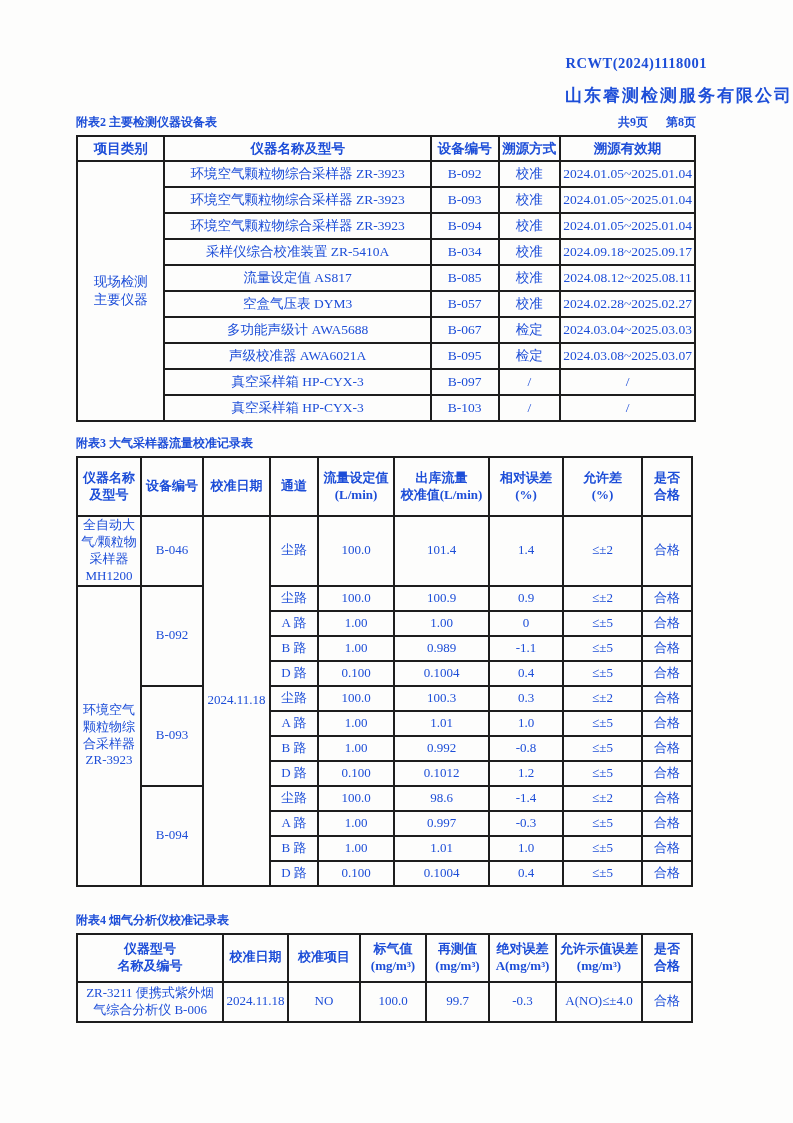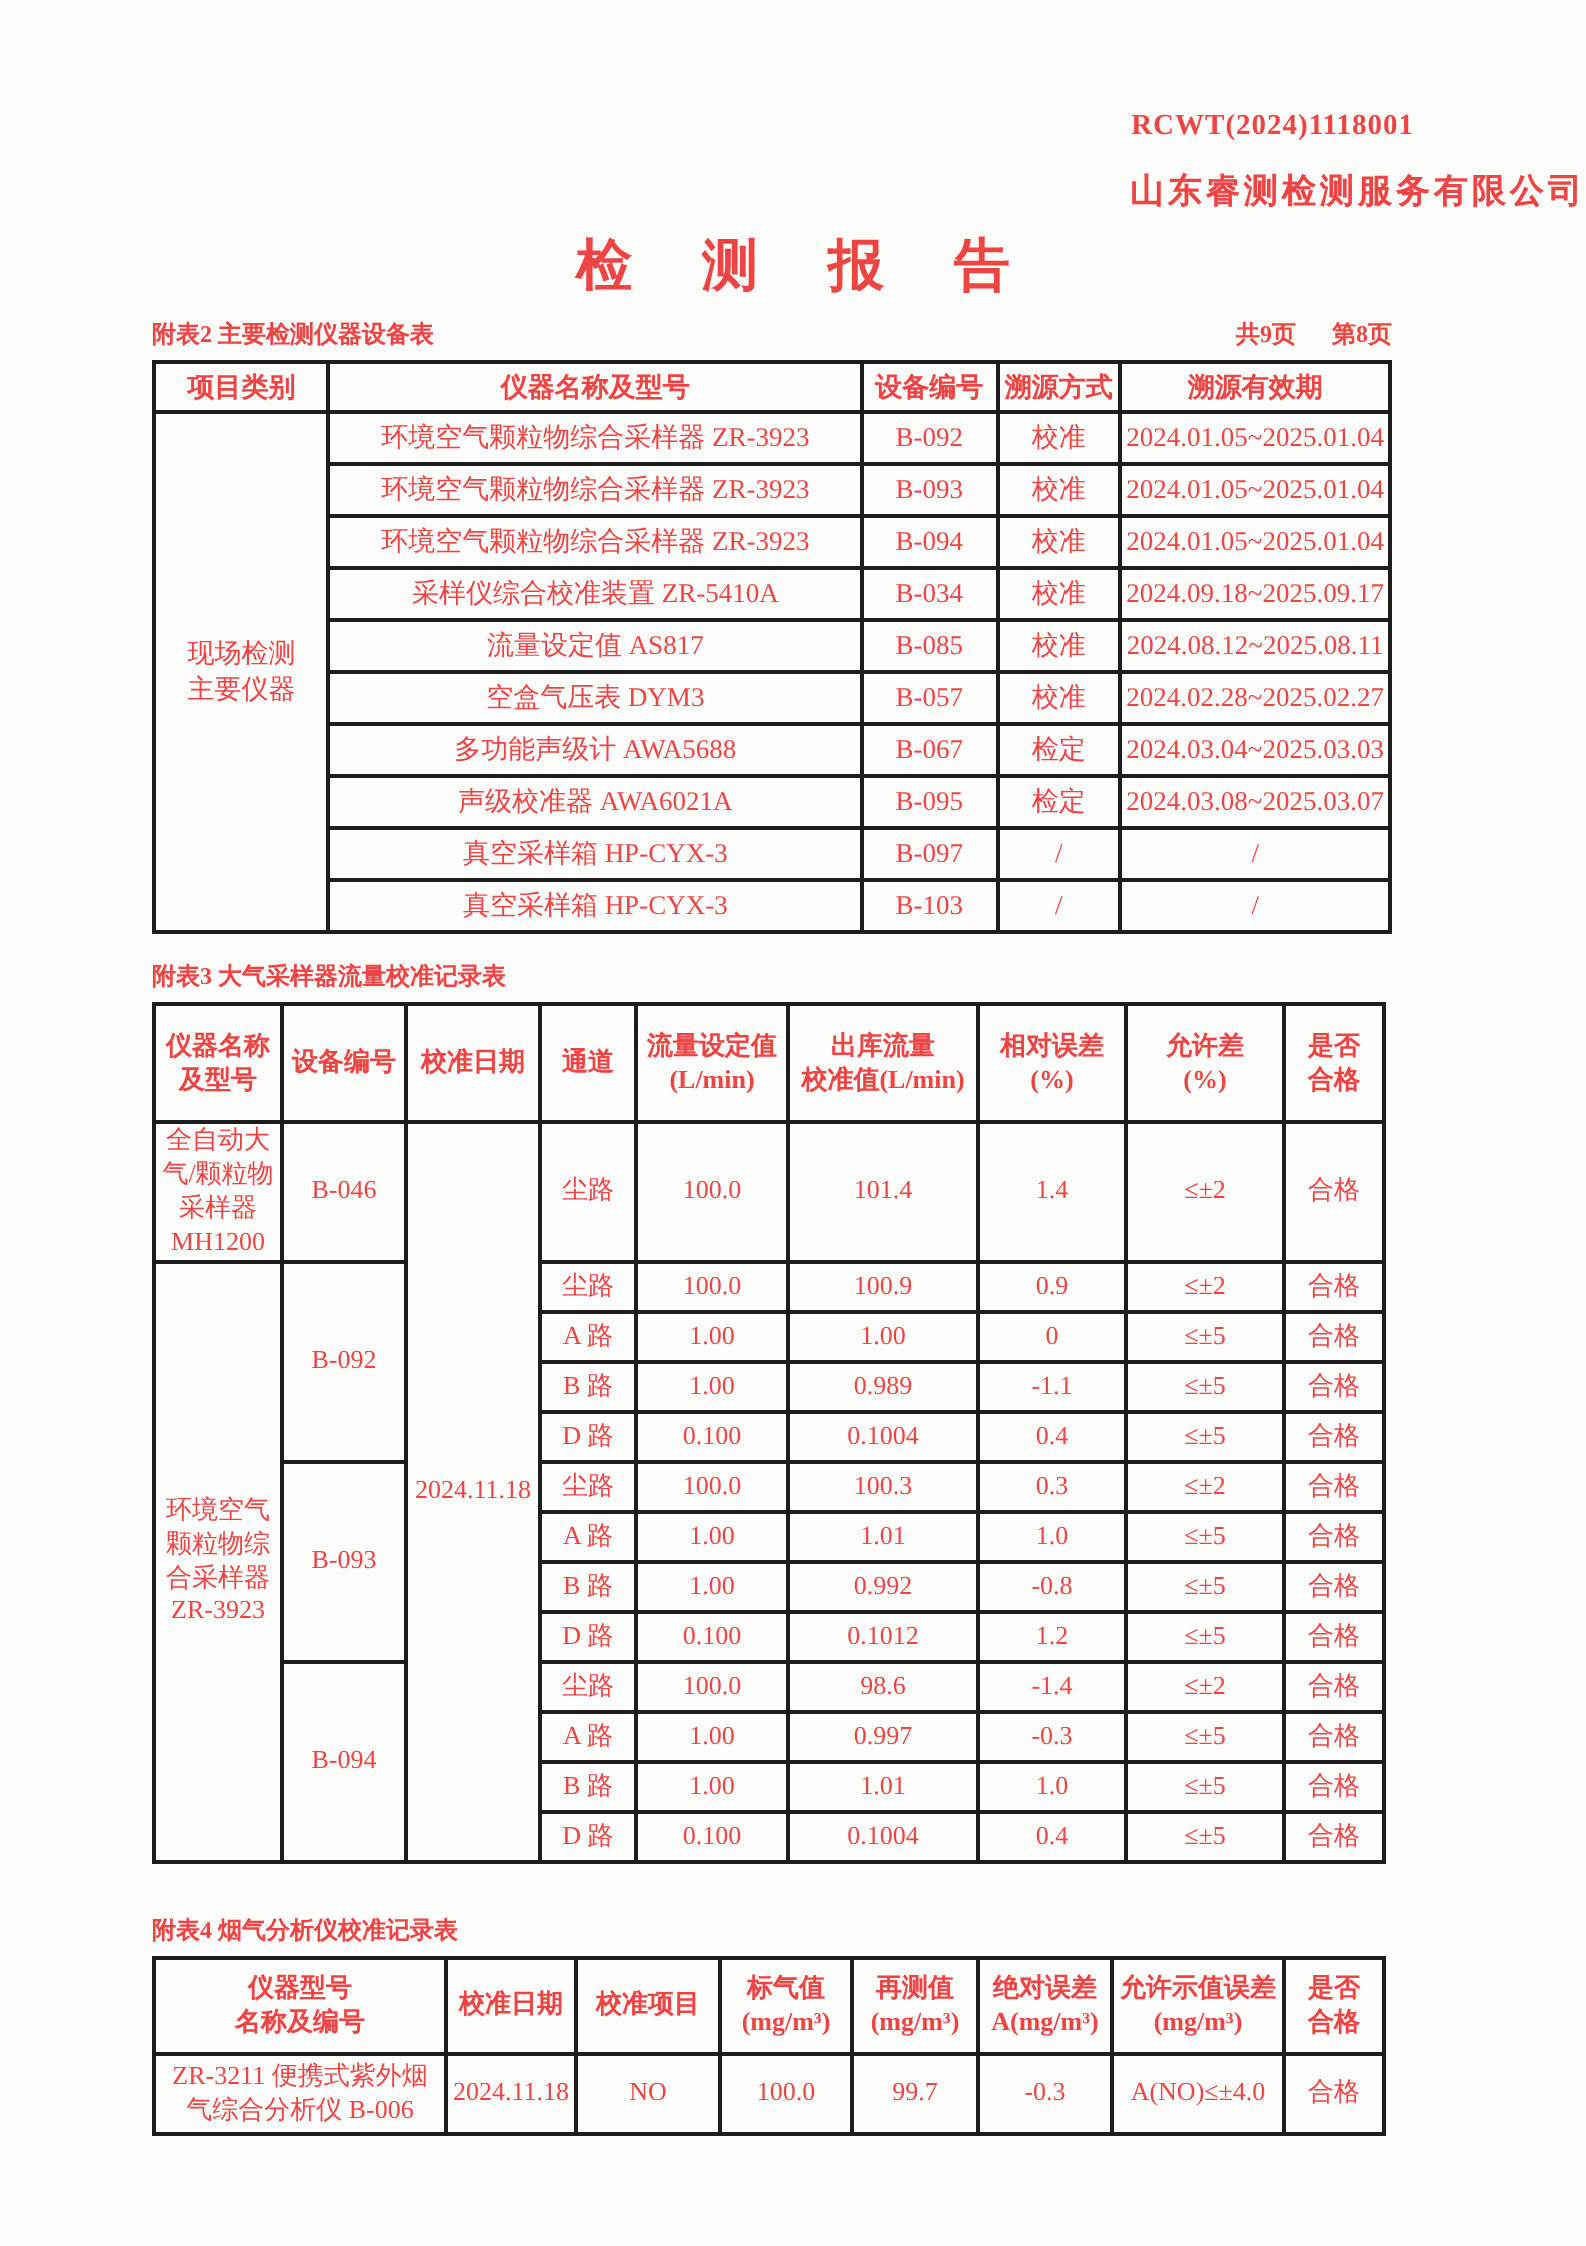--- a/index.html
+++ b/index.html
@@ -1,18 +1,18 @@
 <!DOCTYPE html>
 <html><head>
 <meta charset="utf-8">
 <style>
   html,body{margin:0;padding:0;background:#e9e9e9;}
   .page{
     width:793px;height:1123px;background:#fdfdfc;position:relative;
-    font-family:"Liberation Serif","DejaVu Serif",serif;color:#ef4444;
+    font-family:"Liberation Serif","DejaVu Serif",serif;color:#1d4ed8;
     overflow:hidden;box-sizing:border-box;
   }
   .report-no{
     position:absolute;top:55px;right:86px;
     font-size:14.5px;font-weight:bold;letter-spacing:.5px;
   }
   .company{
     padding-top:84px;text-align:right;
     font-size:17px;font-weight:bold;letter-spacing:2px;
   }
@@ -44,21 +44,20 @@
   #t3 tr.data{height:40px;}
   #t3 td,#t3 th{font-size:13px;}
 </style>
 </head>
 <body>
 
 <div class="page">
 
   <div class="report-no">RCWT(2024)1118001</div>
   <div class="company">山东睿测检测服务有限公司</div>
-  <div class="report-title">检 测 报 告</div>
 
   <div class="content">
 
     <div class="caption-row c1">
       <span>附表2 主要检测仪器设备表</span>
       <span class="page-info"><span>共9页</span><span>第8页</span></span>
     </div>
 
     <table id="t1">
       <colgroup>

